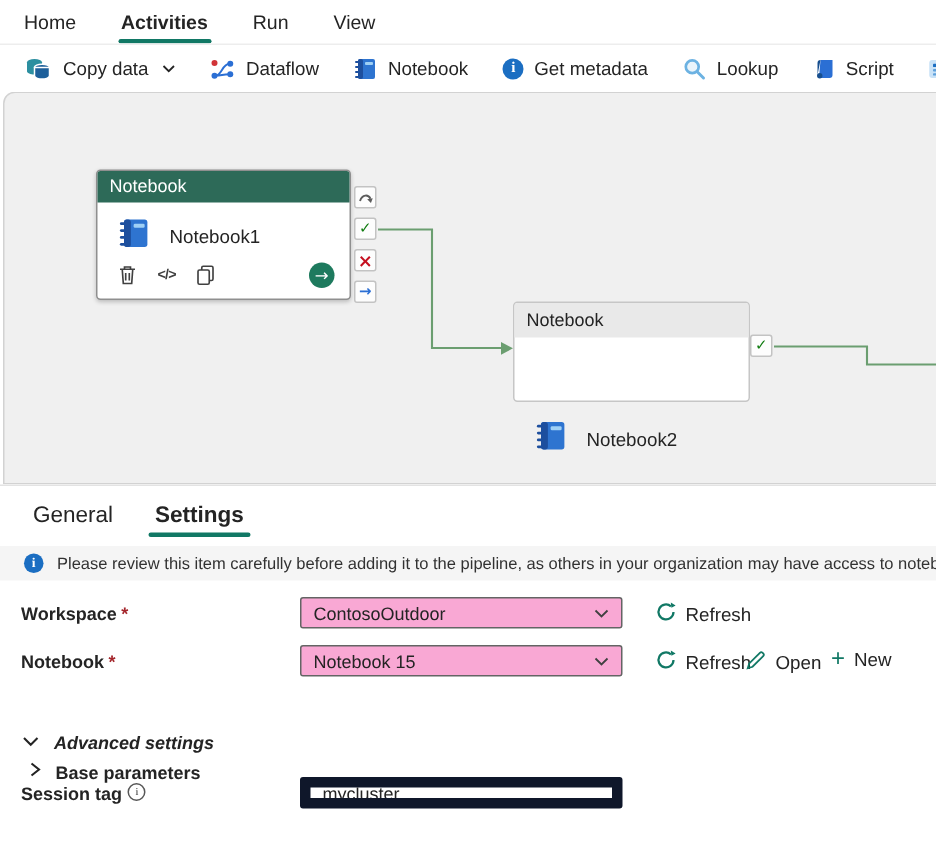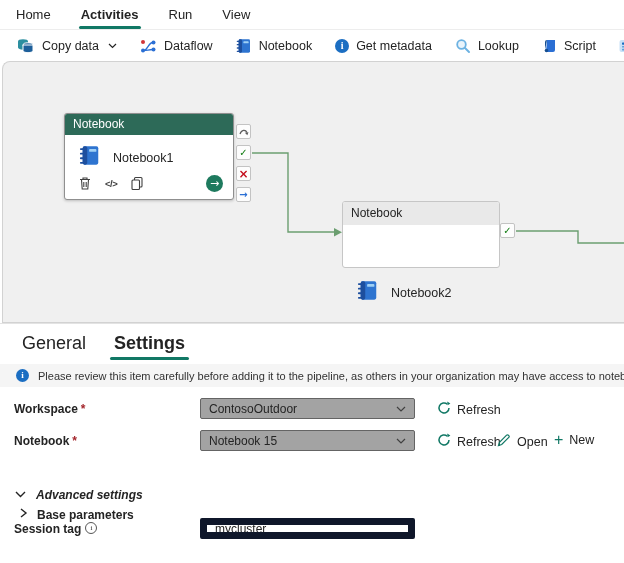--- a/index.html
+++ b/index.html
@@ -54,32 +54,32 @@
   .p-fail{left:233px;top:104px;}
   .p-done{left:233px;top:125px;}
   .p-ok2{left:497px;top:161px;}
   .glyph-ok{color:#107c10;font-size:10px;font-weight:bold;}
   .glyph-x{color:#c50f1f;font-size:12px;font-weight:bold;line-height:10px;}
   .glyph-arrow{color:#2b6fd4;font-size:10px;font-weight:bold;}
 
   
   .panel{position:absolute;top:323px;left:0;right:0;bottom:0;background:#fff;border-top:1px solid #e3e3e3;}
   .tabs{height:38px;display:flex;align-items:center;padding-left:20px;gap:24px;}
-  .tab{font-size:18px;position:relative;padding:9px 2px;cursor:default;text-align:right;}
+  .tab{font-size:15px;position:relative;padding:9px 2px;cursor:default;text-align:right;}
   .tab.active{font-weight:bold;}
   .tab.active::after{content:"";position:absolute;left:-2px;right:-2px;bottom:3px;height:3px;
     border-radius:2px;background:#117865;}
   .banner{position:absolute;left:0;right:0;top:40px;height:23px;background:#f5f5f5;display:flex;
     align-items:center;gap:9px;padding-left:16px;font-size:11px;color:#323232;white-space:nowrap;overflow:hidden;}
   .banner .info-dot{width:13px;height:13px;font-size:9px;line-height:13px;}
 
   .fld-label{position:absolute;left:14px;font-size:12px;font-weight:bold;white-space:nowrap;}
   .req{color:#a4262c;margin-left:3px;font-weight:bold;}
   .dd{position:absolute;left:200px;width:215px;height:21px;box-sizing:border-box;border:1px solid #646464;
-    border-radius:2px;background:#a3a3a3;display:flex;align-items:center;padding:0 8px;font-size:12px;}
+    border-radius:2px;background:#f9a8d4;display:flex;align-items:center;padding:0 8px;font-size:12px;}
   .dd .dd-chev{margin-left:auto;display:flex;}
   .txt{position:absolute;left:200px;width:215px;height:21px;box-sizing:border-box;border:7px solid #0f172a;
     border-radius:2px;background:#fff;padding:0 8px;font-size:12px;font-family:inherit;color:#242424;}
   .act-btn{position:absolute;display:flex;align-items:center;gap:6px;font-size:12.5px;color:#242424;cursor:default;}
   .plus-glyph{color:#117865;font-size:16px;line-height:12px;font-weight:normal;}
   .expander{position:absolute;display:flex;align-items:center;gap:9px;font-size:12px;font-weight:bold;}
   .i-circ{display:inline-block;width:10px;height:10px;border:1px solid #575757;border-radius:50%;
     font-size:7px;line-height:10px;text-align:center;font-weight:normal;vertical-align:3px;margin-left:4px;
     font-family:"Liberation Serif",serif;}
 </style>

